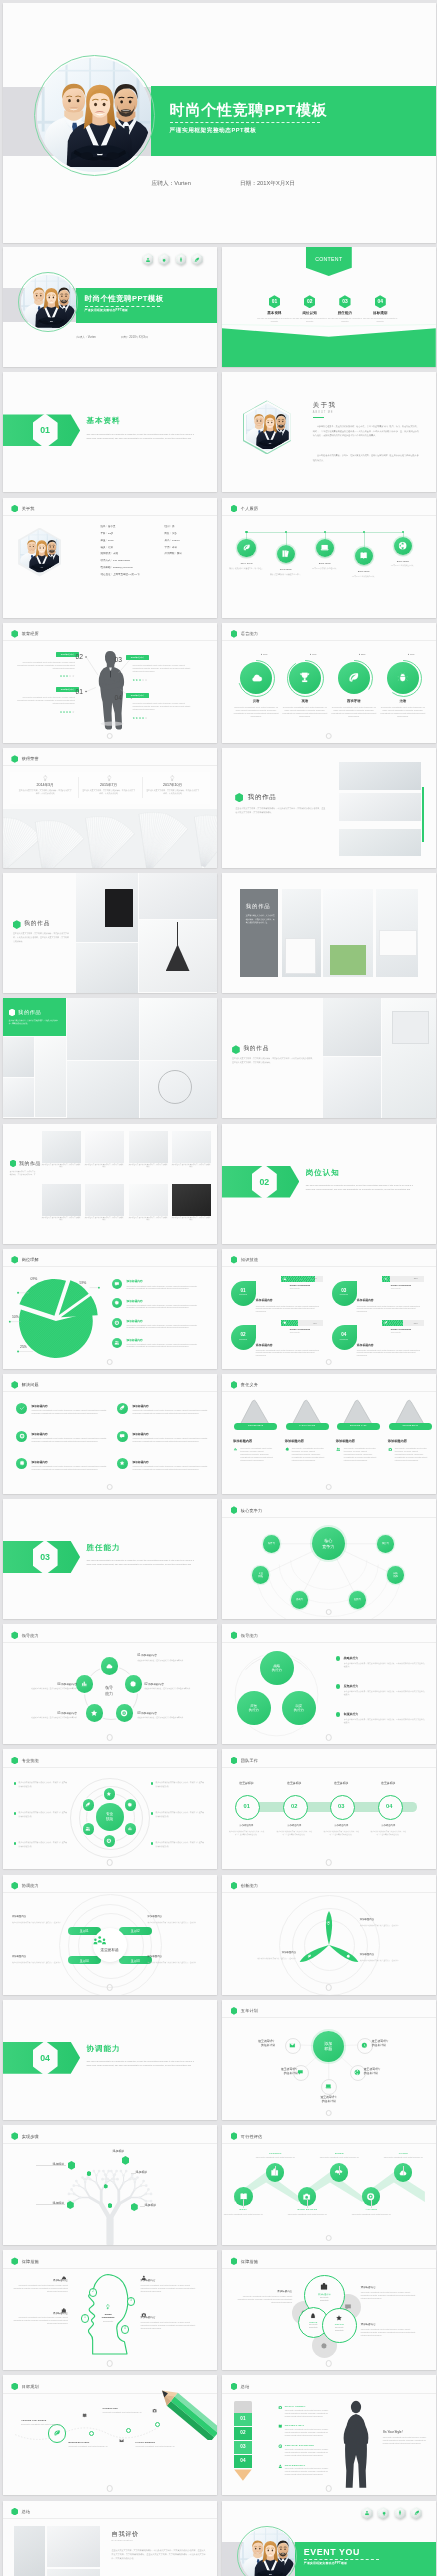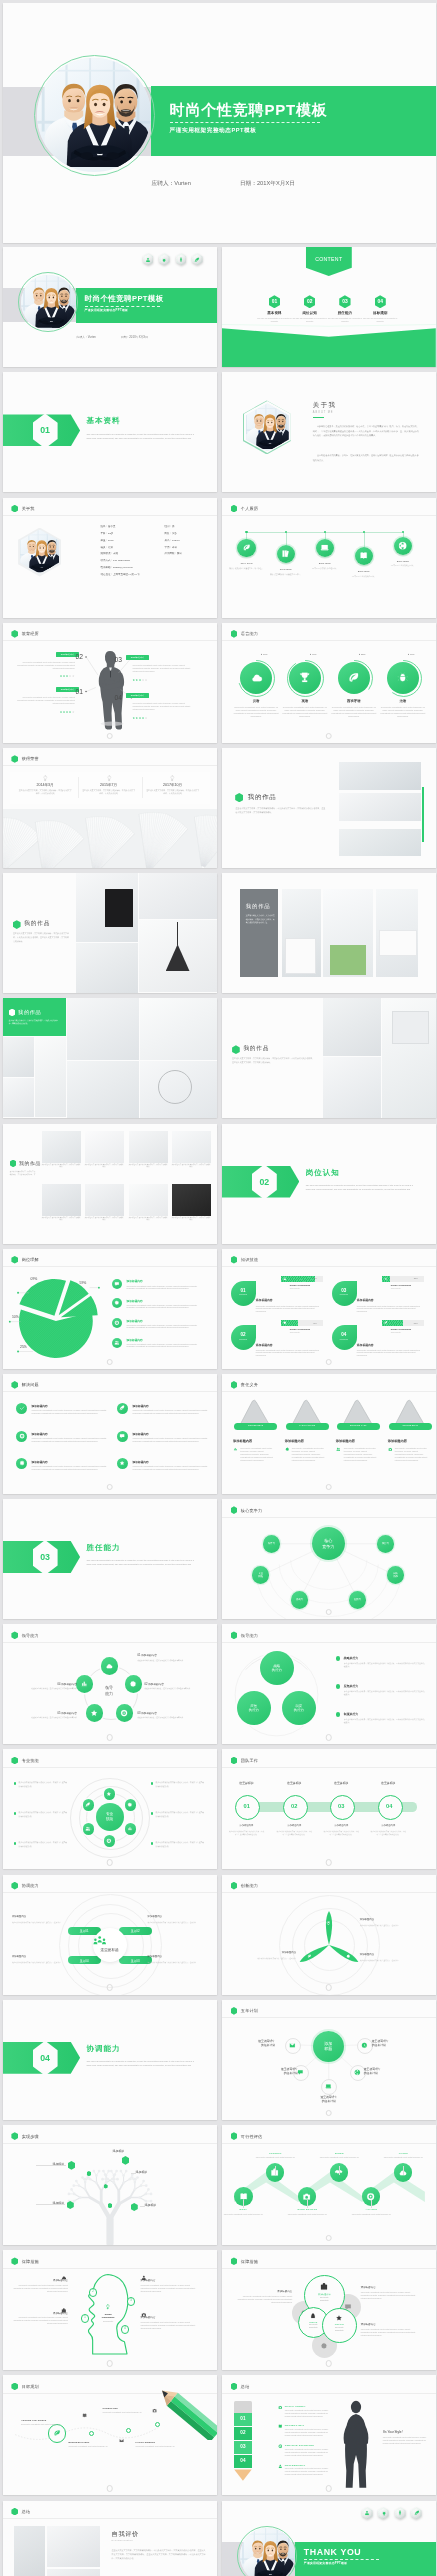--- a/index.html
+++ b/index.html
@@ -2112,21 +2112,21 @@
                   <path d="M31 88 Q42 80 55 82 Q68 80 79 88 L79.6 94 Q68 88 55 89 Q42 88 30.4 94Z" fill="#0d1522"></path>   
                   <path d="M34 85.6 Q47 94 55 90.4 Q63 94 76 85.6 L77 88.6 Q63 97 55 93.4 Q47 97 33 88.6Z" fill="#090f19"></path>   
                   <ellipse cx="44" cy="90.5" rx="5.4" ry="3" fill="#0b111c"></ellipse>
                   <ellipse cx="66" cy="90.5" rx="5.4" ry="3" fill="#0b111c"></ellipse> 
                 </g> 
               </svg> 
             </div>
           </div>
         </div>
         <div style="position:absolute;left:82px;top:46px;">
-          <div style="position:absolute;position:static;font-size:8.8px;font-weight:bold;color:#fff;letter-spacing:0.6px;line-height:1.15;">THANK YOU</div>
+          <div style="position:absolute;position:static;font-size:8.8px;font-weight:bold;color:#fff;letter-spacing:0.6px;line-height:1.15;">EVENT YOU</div>
           <div class="dashrow" style="width:75px;margin:2.1px 0 1.5px 0;"></div>
           <div style="position:absolute;position:static;font-size:2.8px;font-weight:bold;color:#fff;letter-spacing:0.3px;">严谨实用框架完整动态PPT模板</div>
         </div>
         <div style="position:absolute;left:140px;top:6.2px;display:flex;gap:5.7px;">
           <div style="position:relative;width:10.8px;height:12.5px;filter:drop-shadow(0.5px 1px 1px rgba(0,0,0,.20));">
             <svg width="10.8" height="12.5" viewBox="0 0 38 44">
     <defs>
                 <linearGradient id="hgperson21" x1="0.15" y1="0" x2="0.8" y2="1">
                   <stop offset="0%" stop-color="#ffffff"></stop>
                   <stop offset="40%" stop-color="#f3f4f4"></stop>

